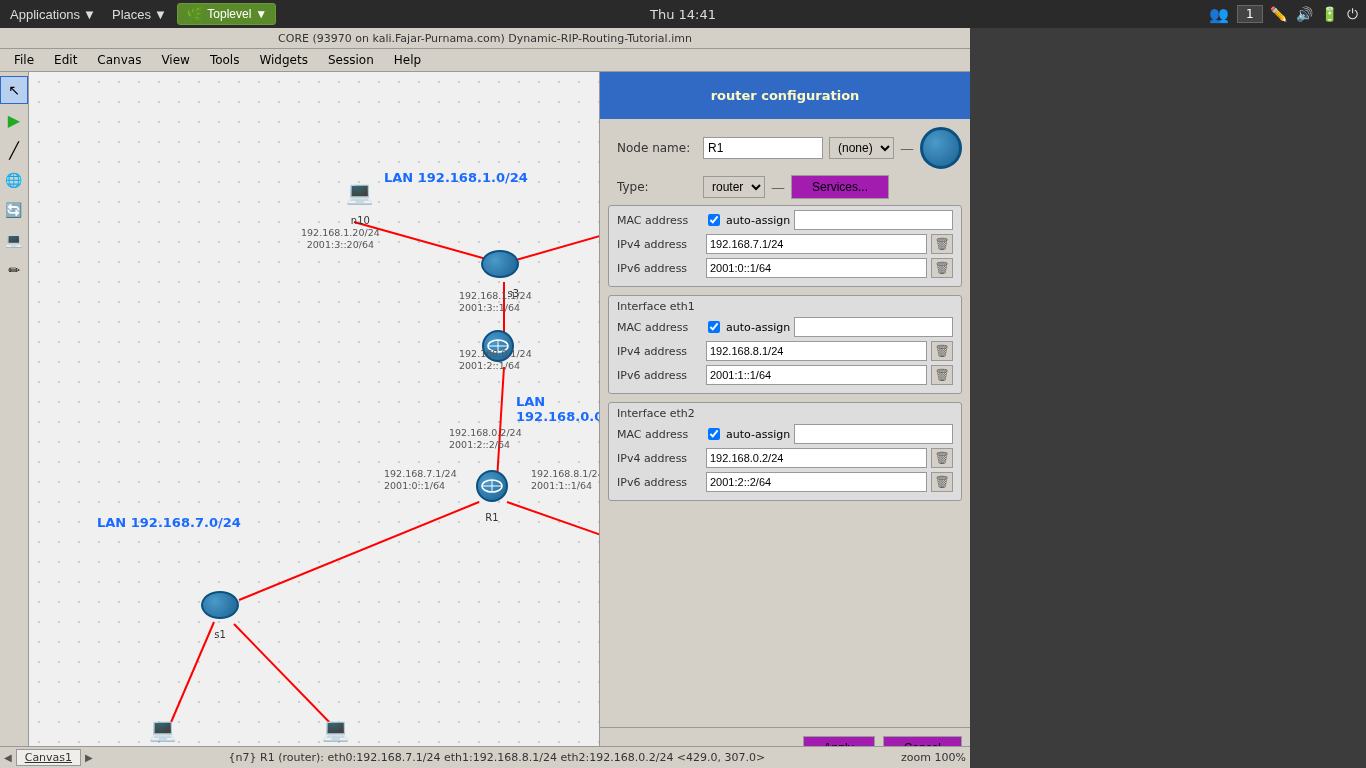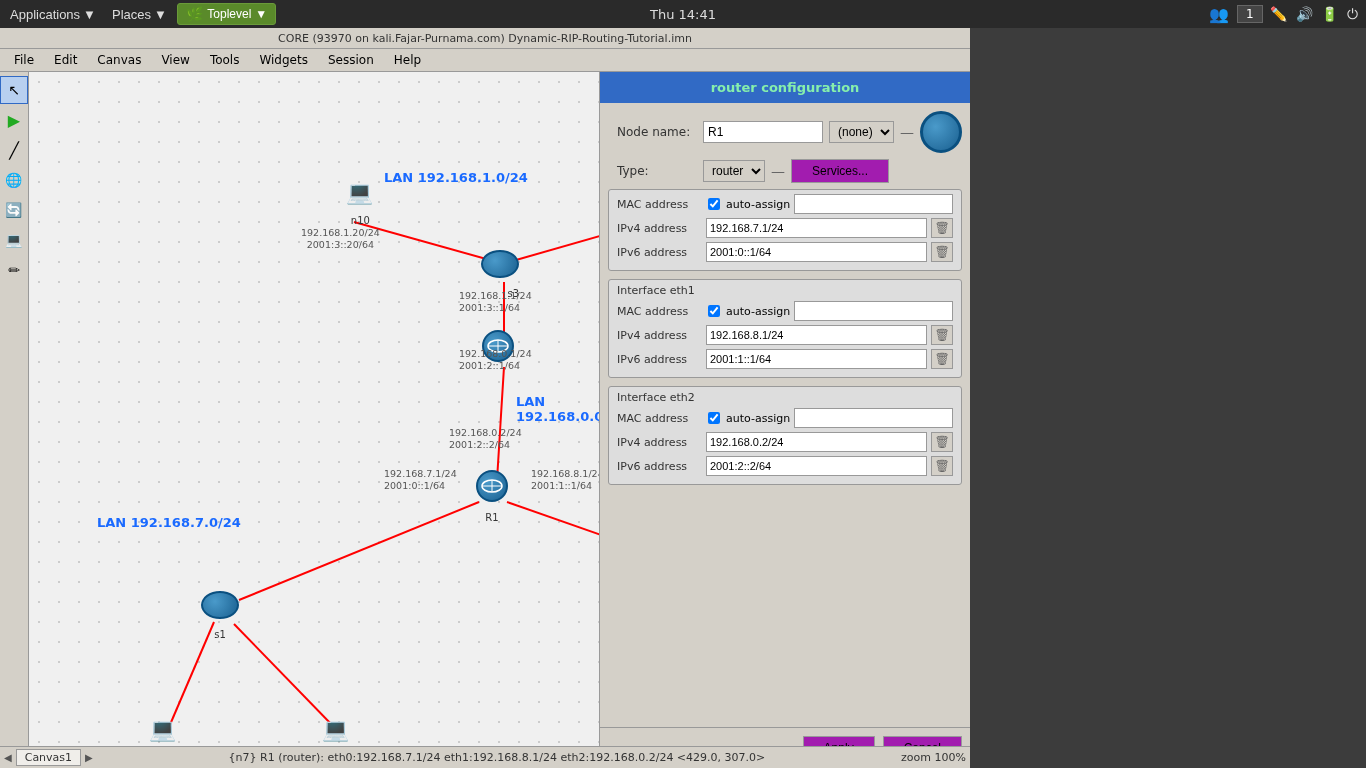--- a/index.html
+++ b/index.html
@@ -76,32 +76,32 @@
     
     .ip-label { position: absolute; font-size: 9.5px; color: #555; line-height: 1.3; }
 
     
     #statusbar {
       width: 970px; height: 22px; background: #d4d0c8; border-top: 1px solid #999;
       display: flex; align-items: center; padding: 0 4px; gap: 4px;
       font-size: 11px; color: #333; position: absolute; bottom: 0; left: 0;
     }
     .status-tab { background: #c0bdb5; border: 1px solid #999; padding: 1px 8px; font-size: 11px; cursor: pointer; }
-    .status-tab.active { background: #f0eeea; }
+    .status-tab.active { background: #f0eeea; text-decoration: underline; }
     .scroll-btn { background: none; border: none; cursor: pointer; font-size: 10px; color: #555; }
 
     
     #config-panel {
       width: 396px; height: 696px; background: #d4d0c8;
       border-left: 1px solid #999; display: flex; flex-direction: column;
       font-size: 12px;
     }
     #config-title {
-      background: #316ac5; color: #86efac; text-align: center;
-      padding: 8px; font-size: 13px; font-weight: bold;
+      background: #316ac5; color: #fef9c3; text-align: center;
+      padding: 16px; font-size: 13px; font-weight: bold;
     }
     #config-body { padding: 8px; flex: 1; overflow-y: auto; }
     .config-row { display: flex; align-items: center; margin-bottom: 6px; gap: 6px; }
     .config-label { min-width: 80px; color: #333; font-size: 12px; margin-left: 9px; }
     .config-input {
       flex: 1; height: 22px; border: 1px solid #999; background: white;
       padding: 0 4px; font-size: 12px;
     }
     .config-dropdown {
       height: 22px; border: 1px solid #999; background: #d4d0c8;

